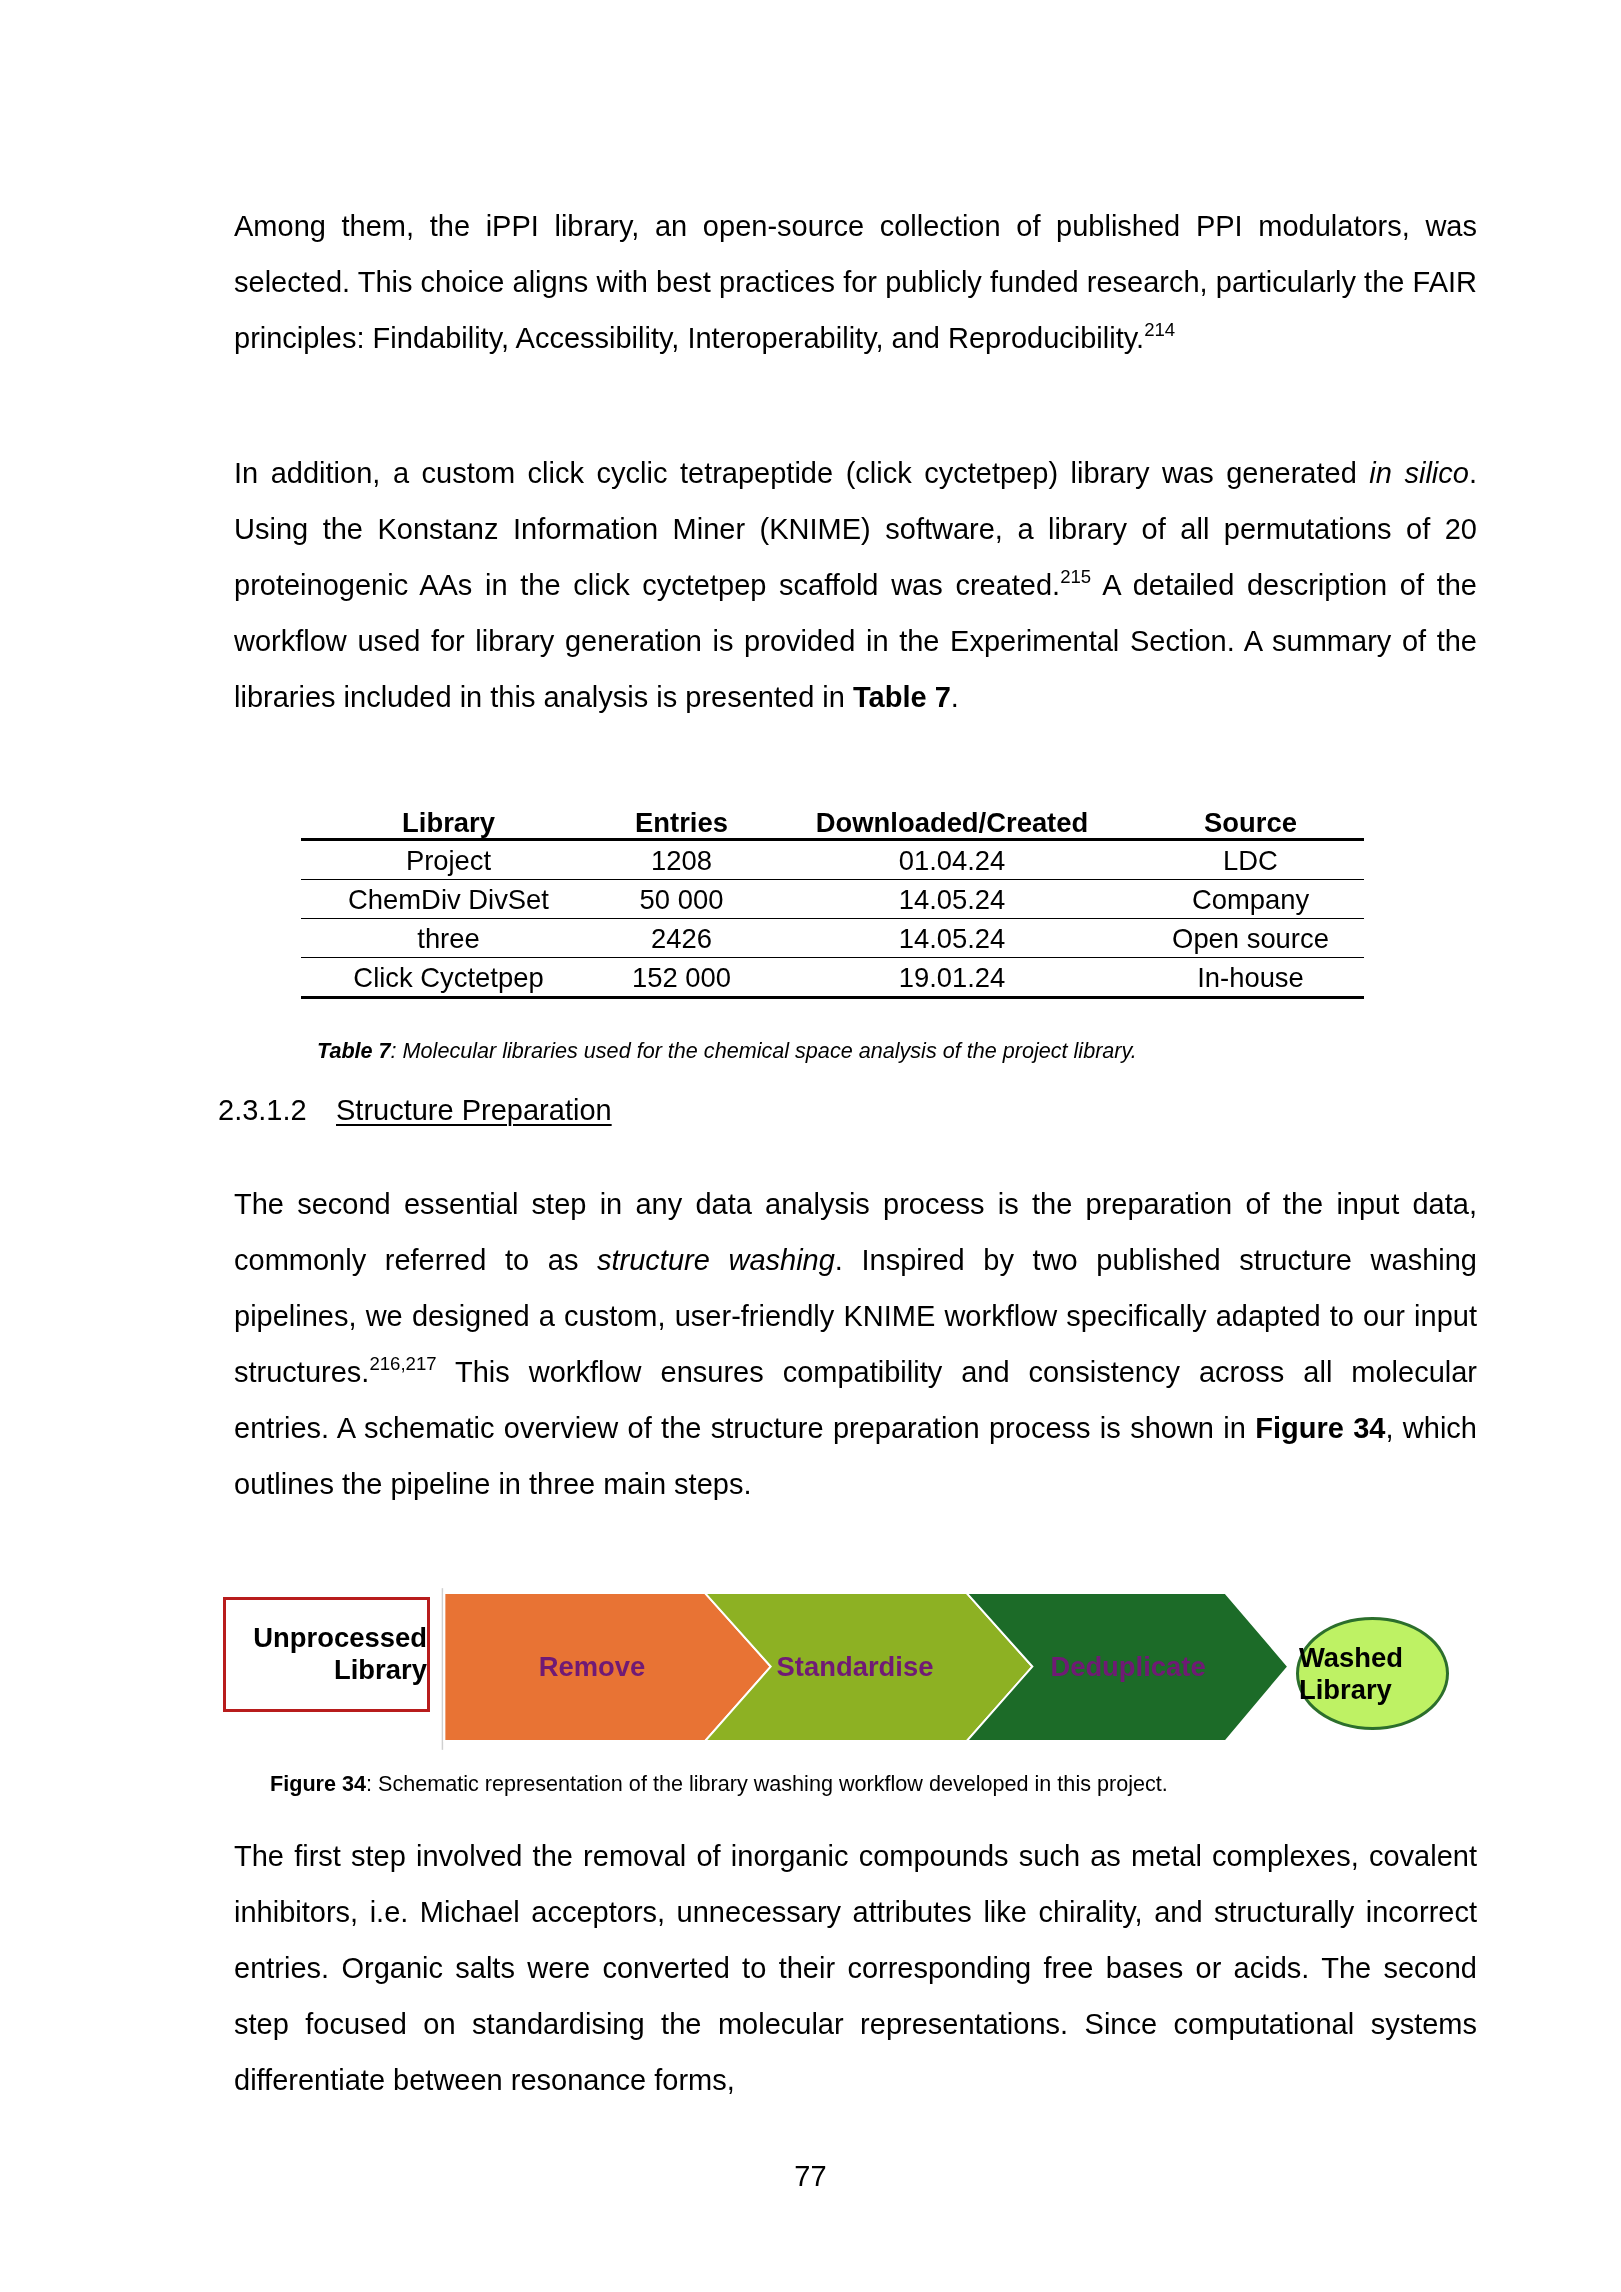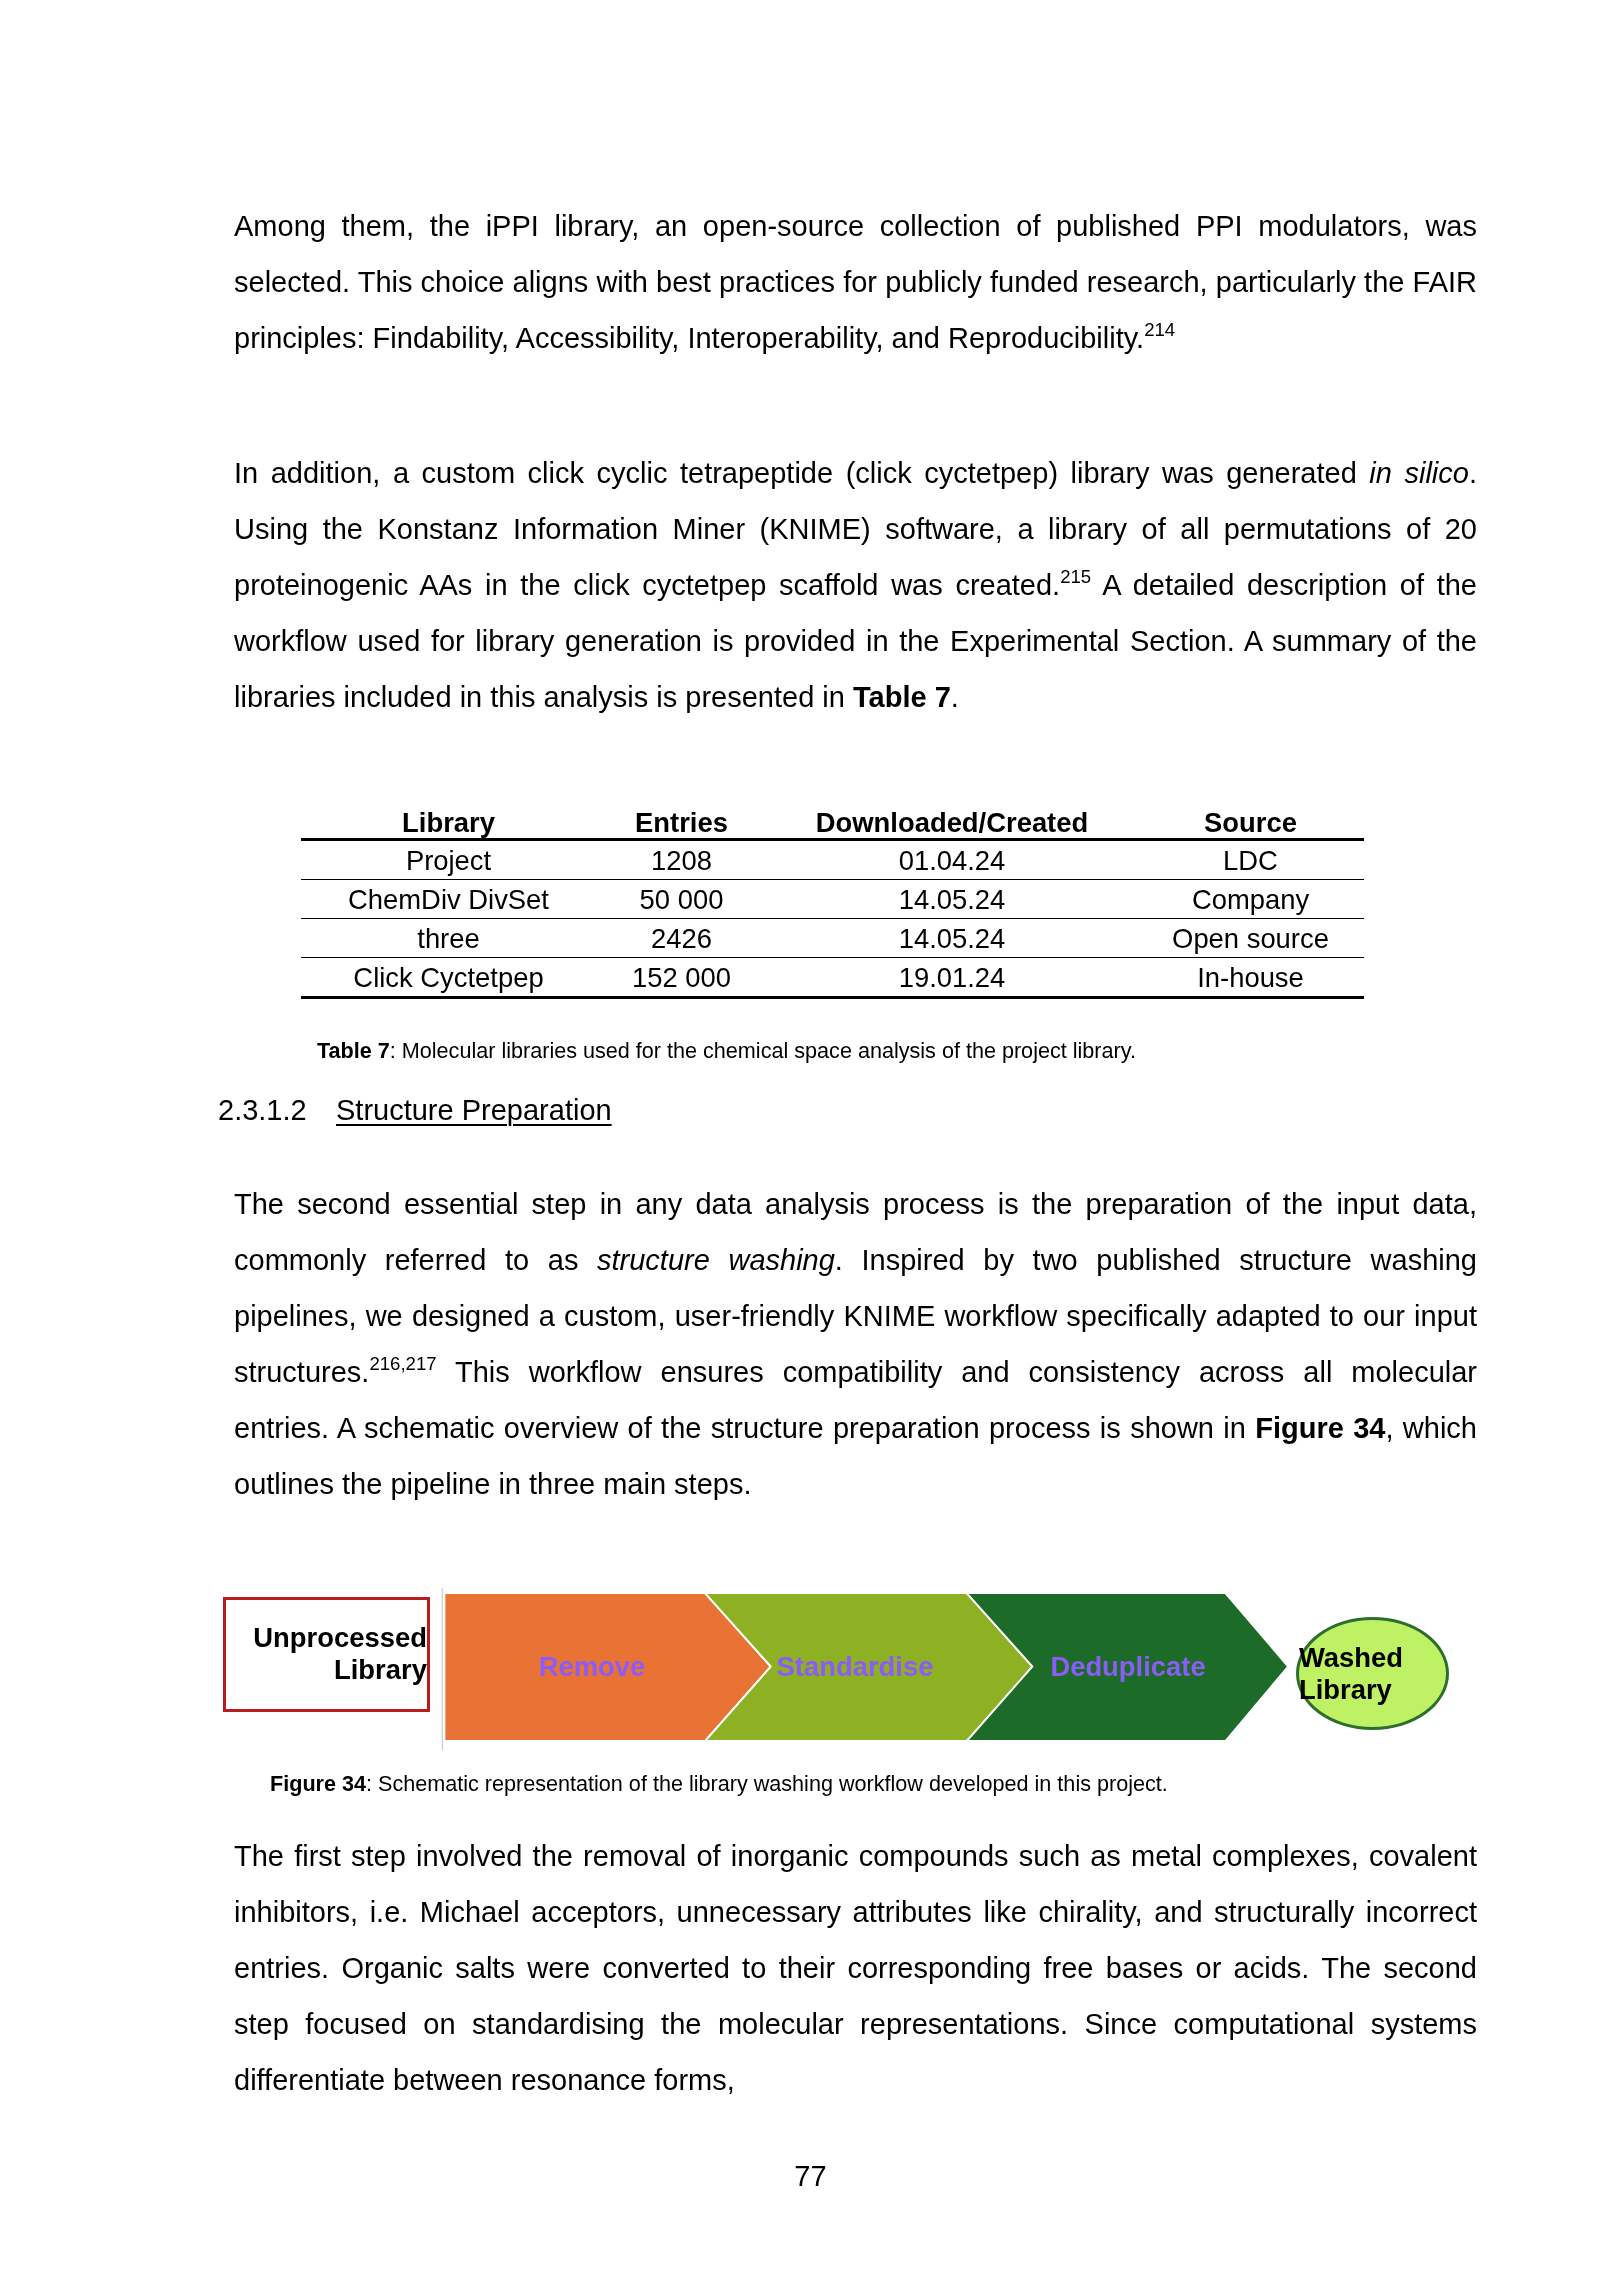--- a/index.html
+++ b/index.html
@@ -14,21 +14,21 @@
   table.lib { position: absolute; left: 301px; top: 796px; width: 1063px; border-collapse: collapse; font-size: 27.4px; }
   table.lib th { font-weight: bold; height: 42px; padding: 0; text-align: center; vertical-align: bottom; line-height: 31px; border-bottom: 3.9px solid #000; }
   table.lib td { height: 38px; padding: 0; text-align: center; line-height: 37px; border-bottom: 1.5px solid #000; }
   table.lib tr:last-child td { border-bottom: 3.9px solid #000; }
   .caption { position: absolute; font-size: 21.6px; line-height: 29px; white-space: nowrap; }
   .figure { position: absolute; left: 218px; top: 1588px; width: 1245px; height: 162px; }
   .box-unprocessed { position: absolute; left: 4.9px; top: 8.8px; width: 201px; height: 109px; border: 3.9px solid #b81c1c;
                      display: flex; align-items: center; justify-content: center; text-align: right;
                      font-weight: bold; font-size: 27.4px; line-height: 32px; background: #fff; }
   .arrow-svg { position: absolute; left: 0; top: 0; }
-  .step-label { position: absolute; color: #8b5cf6; font-weight: bold; font-size: 27.4px; line-height: 33px; white-space: nowrap; transform: translateX(-50%); }
+  .step-label { position: absolute; color: #701a75; font-weight: bold; font-size: 27.4px; line-height: 33px; white-space: nowrap; transform: translateX(-50%); }
   .washed { position: absolute; left: 1078px; top: 29px; width: 147px; height: 107px; border: 3.9px solid #2c6f2c; border-radius: 50%;
             display: flex; align-items: center; justify-content: center; text-align: left; font-weight: bold; font-size: 27.4px; line-height: 32px; background: #bef264; }
   .pagenum { position: absolute; left: 0; width: 1621px; top: 2148px; text-align: center; font-size: 29px; line-height: 56px; box-sizing: border-box; }
 </style>
 </head>
 <body>
 
 <p class="para" style="top:182px;"><span>Among them, the iPPI library, an open-source collection of published PPI modulators, was selected. This choice aligns with best practices for publicly funded research, particularly the FAIR principles: Findability, Accessibility, Interoperability, and Reproducibility.</span><sup>214</sup></p>
 
 <p class="para" style="top:429px;"><span>In addition, a custom click cyclic tetrapeptide (click cyctetpep) library was generated </span><i>in silico</i><span>. Using the Konstanz Information Miner (KNIME) software, a library of all permutations of 20 proteinogenic AAs in the click cyctetpep scaffold was created.</span><sup>215</sup><span> A detailed description of the workflow used for library generation is provided in the Experimental Section. A summary of the libraries included in this analysis is presented in </span><b>Table 7</b><span>.</span></p>
@@ -63,21 +63,21 @@
     </tr>
     <tr>
       <td>Click Cyctetpep</td>
       <td>152 000</td>
       <td>19.01.24</td>
       <td>In-house</td>
     </tr>
   </tbody>
 </table>
 
-<div class="caption" style="left:317px; top:1036px;"><b>Table 7</b><span>: Molecular libraries used for the chemical space analysis of the project library.</span></div>
+<div class="caption" style="left:317px; top:1036px;font-style:italic;"><b>Table 7</b><span>: Molecular libraries used for the chemical space analysis of the project library.</span></div>
 
 <h4 class="heading"><span class="num">2.3.1.2</span><span class="title">Structure Preparation</span></h4>
 
 <p class="para" style="top:1160px;"><span>The second essential step in any data analysis process is the preparation of the input data, commonly referred to as </span><i>structure washing</i><span>. Inspired by two published structure washing pipelines, we designed a custom, user-friendly KNIME workflow specifically adapted to our input structures.</span><sup>216,217</sup><span> This workflow ensures compatibility and consistency across all molecular entries. A schematic overview of the structure preparation process is shown in </span><b>Figure 34</b><span>, which outlines the pipeline in three main steps.</span></p>
 
 <div class="figure">
   <div class="box-unprocessed">Unprocessed Library</div>
   <svg class="arrow-svg" width="1078" height="162" viewBox="0 0 1100 165">
     <line x1="229" y1="0" x2="229" y2="165" stroke="#d0d0d0" stroke-width="1.5"></line>
     <polygon points="231,5 497,5 564,80 497,156 231,156" fill="#E87334" stroke="#ffffff" stroke-width="2"></polygon>

